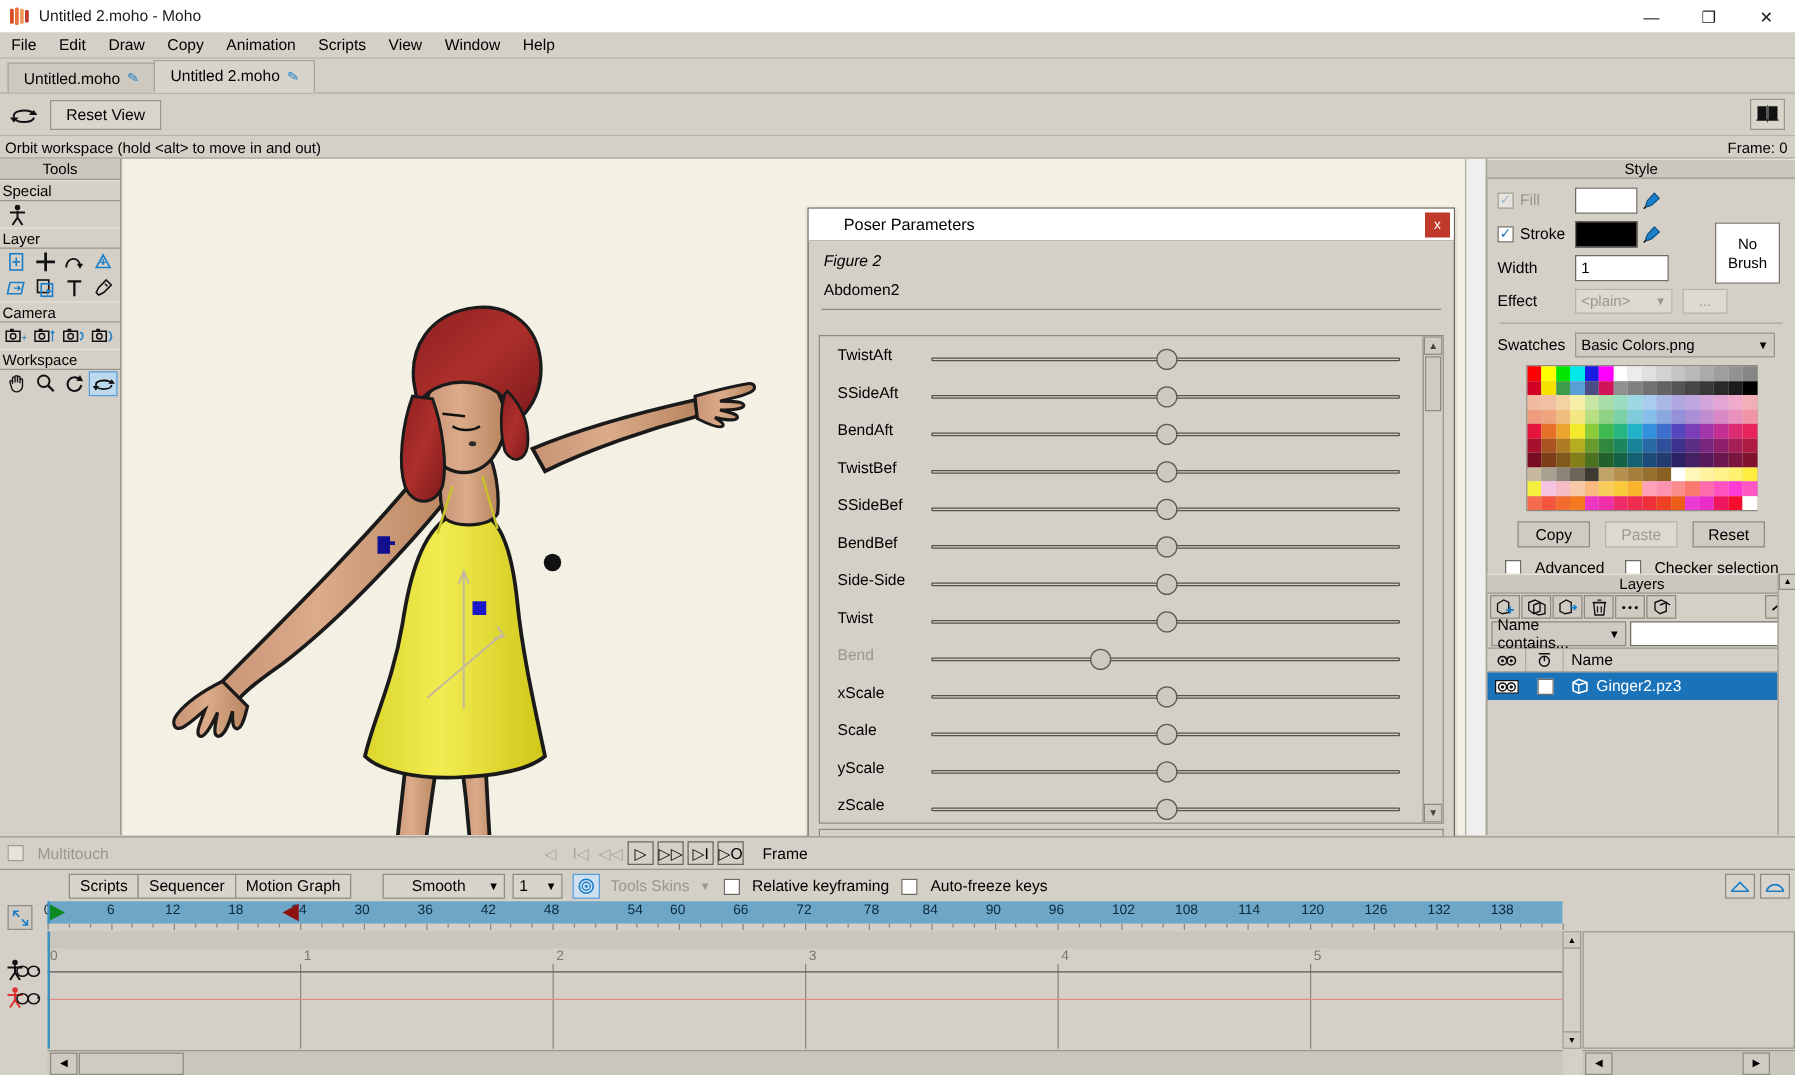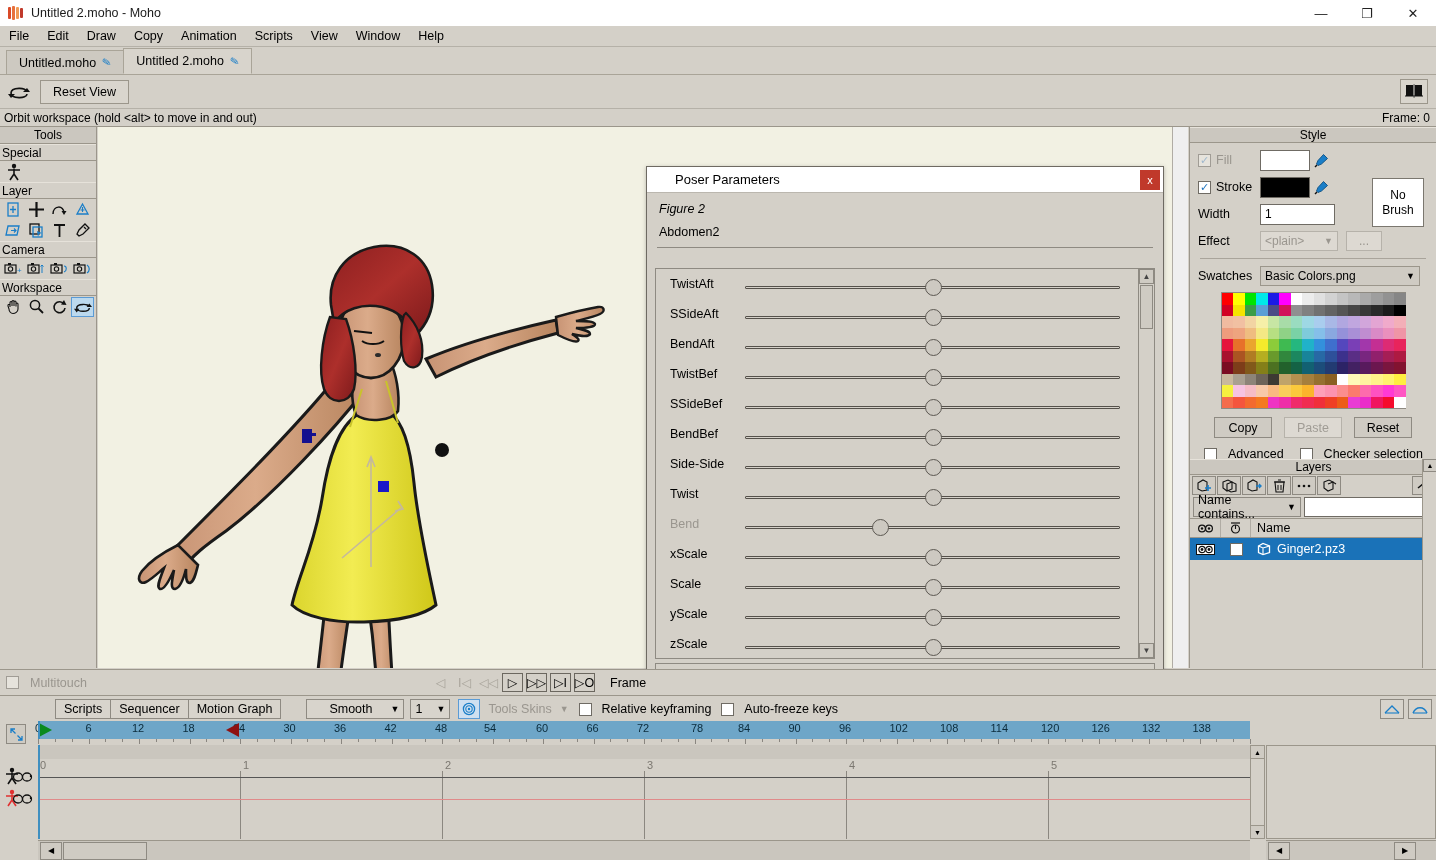--- a/index.html
+++ b/index.html
@@ -1110,21 +1110,21 @@
     <div class="ruler" id="timeline-ruler">
         <div class="tick" style="left: -3px;">0</div>
         <div class="tick" style="left: 47.5px;">6</div>
         <div class="tick" style="left: 94px;">12</div>
         <div class="tick" style="left: 144.5px;">18</div>
         <div class="tick" style="left: 195px;">24</div>
         <div class="tick" style="left: 245.5px;">30</div>
         <div class="tick" style="left: 296px;">36</div>
         <div class="tick" style="left: 346.5px;">42</div>
         <div class="tick" style="left: 397px;">48</div>
-        <div class="tick" style="left: 446px;">54</div>
+        <div class="tick" style="left: 464px;">54</div>
         <div class="tick" style="left: 498px;">60</div>
         <div class="tick" style="left: 548.5px;">66</div>
         <div class="tick" style="left: 599px;">72</div>
         <div class="tick" style="left: 653px;">78</div>
         <div class="tick" style="left: 700px;">84</div>
         <div class="tick" style="left: 750.5px;">90</div>
         <div class="tick" style="left: 801px;">96</div>
         <div class="tick" style="left: 851.5px;">102</div>
         <div class="tick" style="left: 902px;">108</div>
         <div class="tick" style="left: 952.5px;">114</div>

